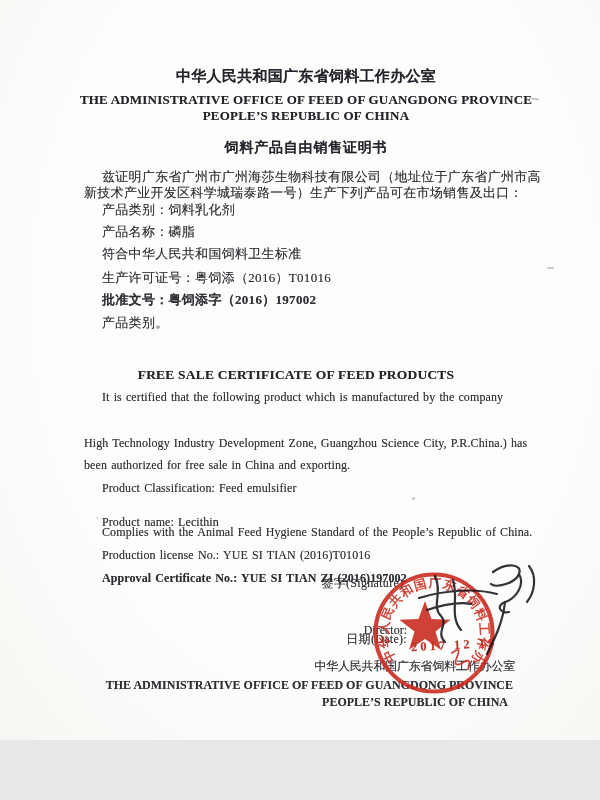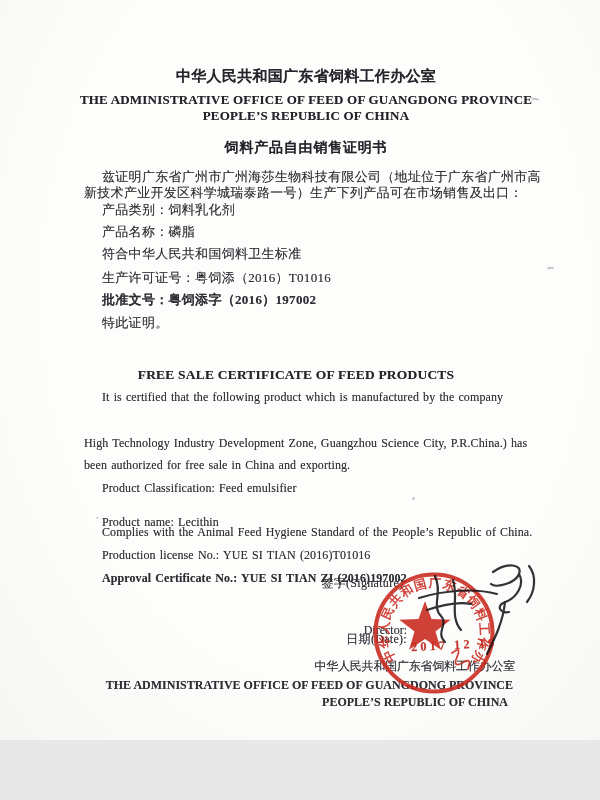--- a/index.html
+++ b/index.html
@@ -39,21 +39,21 @@
   <div class="t b ctr" style="top:109px;font-size:13px;letter-spacing:.2px;color:#23232a;">PEOPLE’S REPUBLIC OF CHINA</div>
   <div class="t cn b ctr" style="top:140px;font-size:14px;letter-spacing:.8px;color:#23232a;">饲料产品自由销售证明书</div>
 
   <div class="t cn body-cn" style="top:170px;left:102px;">兹证明广东省广州市广州海莎生物科技有限公司（地址位于广东省广州市高</div>
   <div class="t cn body-cn" style="top:186px;left:84px;">新技术产业开发区科学城瑞泰路一号）生产下列产品可在市场销售及出口：</div>
   <div class="t cn body-cn" style="top:203px;left:102px;">产品类别：饲料乳化剂</div>
   <div class="t cn body-cn" style="top:225px;left:102px;">产品名称：磷脂</div>
   <div class="t cn body-cn" style="top:247px;left:102px;">符合中华人民共和国饲料卫生标准</div>
   <div class="t cn body-cn" style="top:271px;left:102px;">生产许可证号：粤饲添（2016）T01016</div>
   <div class="t cn body-cn" style="top:293px;left:102px;font-weight:bold;">批准文号：粤饲添字（2016）197002</div>
-  <div class="t cn body-cn" style="top:316px;left:102px;">特此证明。</div>
+  <div class="t cn body-cn" style="top:316px;left:102px;">产品类别。</div>
 
   <div class="t b ctr" style="top:367px;left:-4px;font-size:13.5px;letter-spacing:.2px;color:#23232a;">FREE SALE CERTIFICATE OF FEED PRODUCTS</div>
   <div class="t body-en" style="top:391px;left:102px;">It is certified that the following product which is manufactured by the company</div>
   <div class="t body-en" style="top:437px;left:84px;">High Technology Industry Development Zone, Guangzhou Science City, P.R.China.) has</div>
   <div class="t body-en" style="top:459px;left:84px;">been authorized for free sale in China and exporting.</div>
   <div class="t body-en" style="top:482px;left:102px;">Product Classification: Feed emulsifier</div>
   <div class="t body-en" style="top:516px;left:102px;">Product name: Lecithin</div>
   <div class="t body-en" style="top:526px;left:102px;">Complies with the Animal Feed Hygiene Standard of the People’s Republic of China.</div>
   <div class="t body-en" style="top:549px;left:102px;">Production license No.: YUE SI TIAN (2016)T01016</div>
   <div class="t body-en" style="top:572px;left:102px;font-weight:bold;">Approval Certificate No.: YUE SI TIAN ZI (2016)197002</div>

